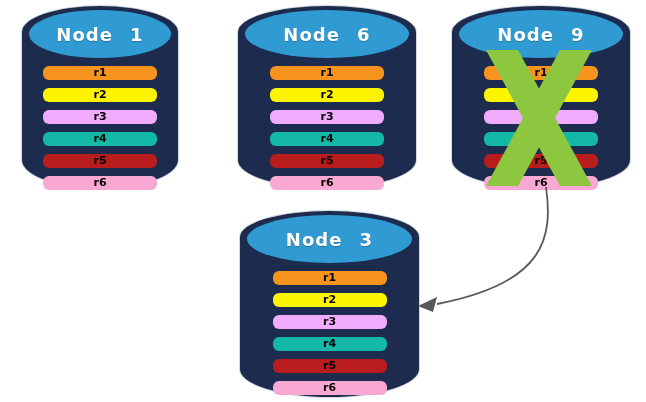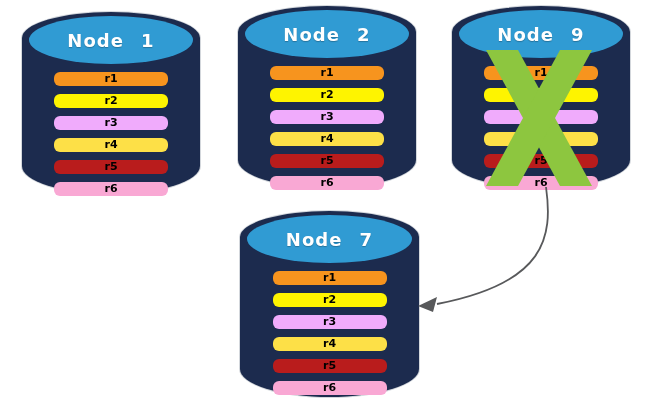--- a/index.html
+++ b/index.html
@@ -26,52 +26,52 @@
     position:absolute;top:60px;left:50%;width:114px;margin-left:-57px;
   }
   .row{
     height:14px;margin-bottom:8px;border-radius:6px;
     display:flex;align-items:center;justify-content:center;
     font-size:11px;font-weight:bold;color:#000000;line-height:14px;
   }
   .row-0{background:#F7941E;}
   .row-1{background:#FEF400;text-align:right;}
   .row-2{background:#f0abfc;}
-  .row-3{background:#fde047;}
+  .row-3{background:#14b8a6;}
   .row-4{background:#b91c1c;}
   .row-5{background:#f9a8d4;}
   .overlay{position:absolute;pointer-events:none;}
   .arrow-line{stroke:#58595B;stroke-width:1.8;fill:none;}
   .arrow-head{fill:#58595B;stroke:none;}
   .x-arm{fill:#8DC63F;stroke:none;}
 </style>
 </head>
 <body>
 
 <div class="canvas">
 
-  <div class="node" style="left:22px;top:12px;width:178px;height:182px;">
+  <div class="node" style="left:22px;top:6px;width:156px;height:182px;">
     <div class="cyl-body"></div>
     <div class="cyl-top">
       <span class="node-title">Node 1</span>
     </div>
     <div class="rows">
       <div class="row row-0">r1</div>
       <div class="row row-1">r2</div>
       <div class="row row-2">r3</div>
       <div class="row row-3">r4</div>
       <div class="row row-4">r5</div>
       <div class="row row-5">r6</div>
     </div>
   </div>
 
   <div class="node" style="left:238px;top:6px;width:178px;height:182px;">
     <div class="cyl-body"></div>
     <div class="cyl-top">
-      <span class="node-title">Node 2</span>
+      <span class="node-title">Node 6</span>
     </div>
     <div class="rows">
       <div class="row row-0">r1</div>
       <div class="row row-1">r2</div>
       <div class="row row-2">r3</div>
       <div class="row row-3">r4</div>
       <div class="row row-4">r5</div>
       <div class="row row-5">r6</div>
     </div>
   </div>
@@ -87,21 +87,21 @@
       <div class="row row-2">r3</div>
       <div class="row row-3">r4</div>
       <div class="row row-4">r5</div>
       <div class="row row-5">r6</div>
     </div>
   </div>
 
   <div class="node" style="left:240px;top:211px;width:179px;height:186px;">
     <div class="cyl-body"></div>
     <div class="cyl-top">
-      <span class="node-title">Node 7</span>
+      <span class="node-title">Node 3</span>
     </div>
     <div class="rows">
       <div class="row row-0">r1</div>
       <div class="row row-1">r2</div>
       <div class="row row-2">r3</div>
       <div class="row row-3">r4</div>
       <div class="row row-4">r5</div>
       <div class="row row-5">r6</div>
     </div>
   </div>

